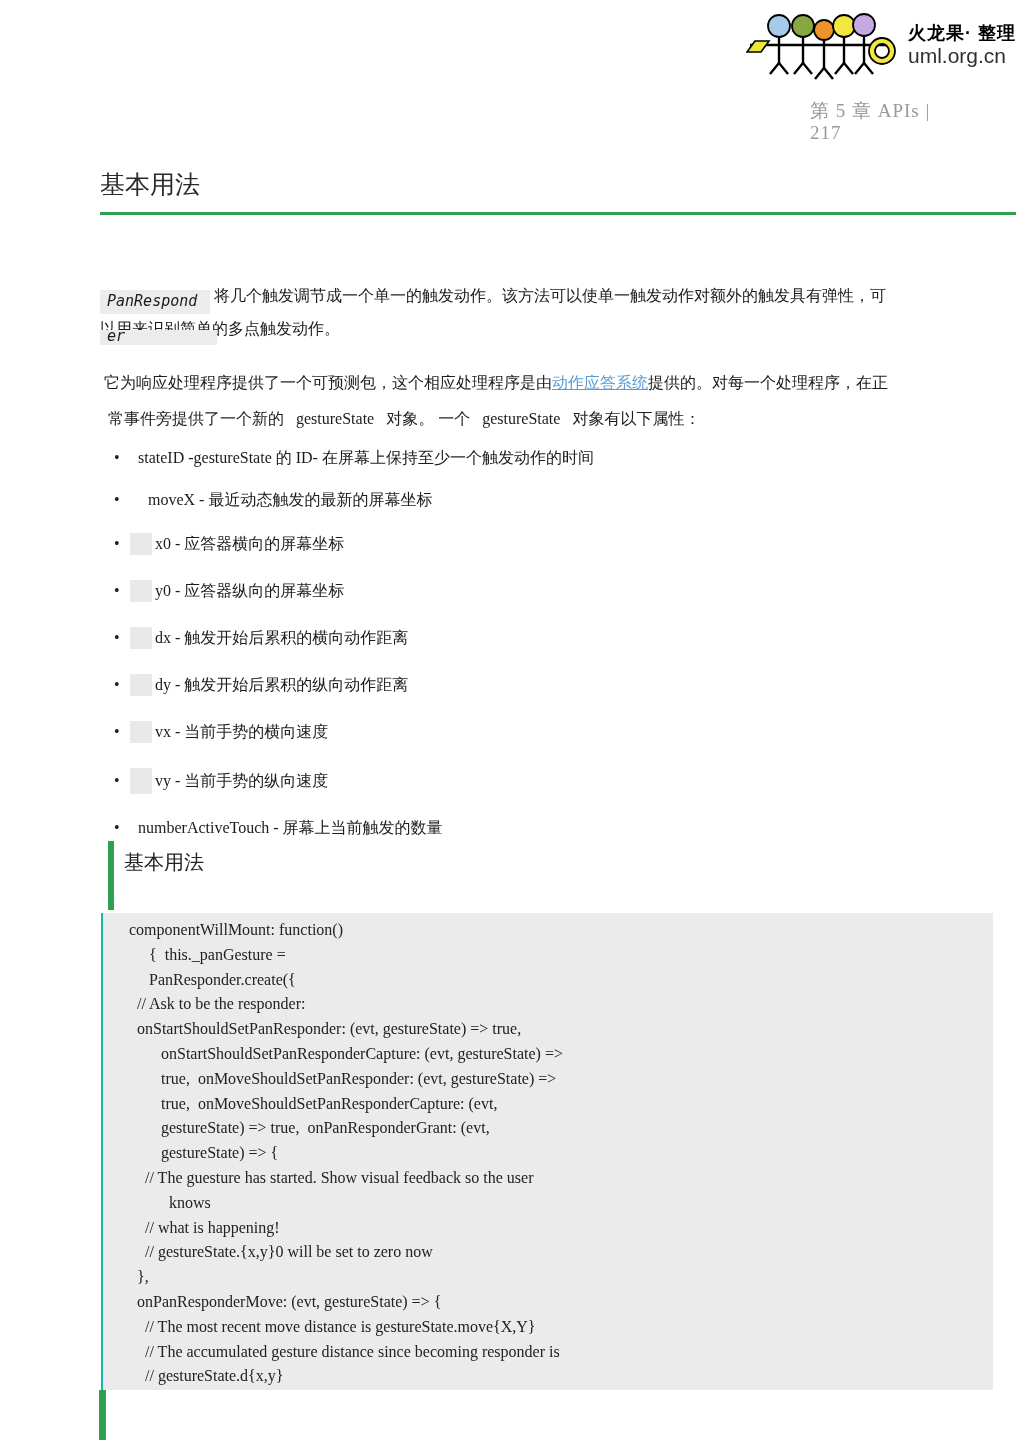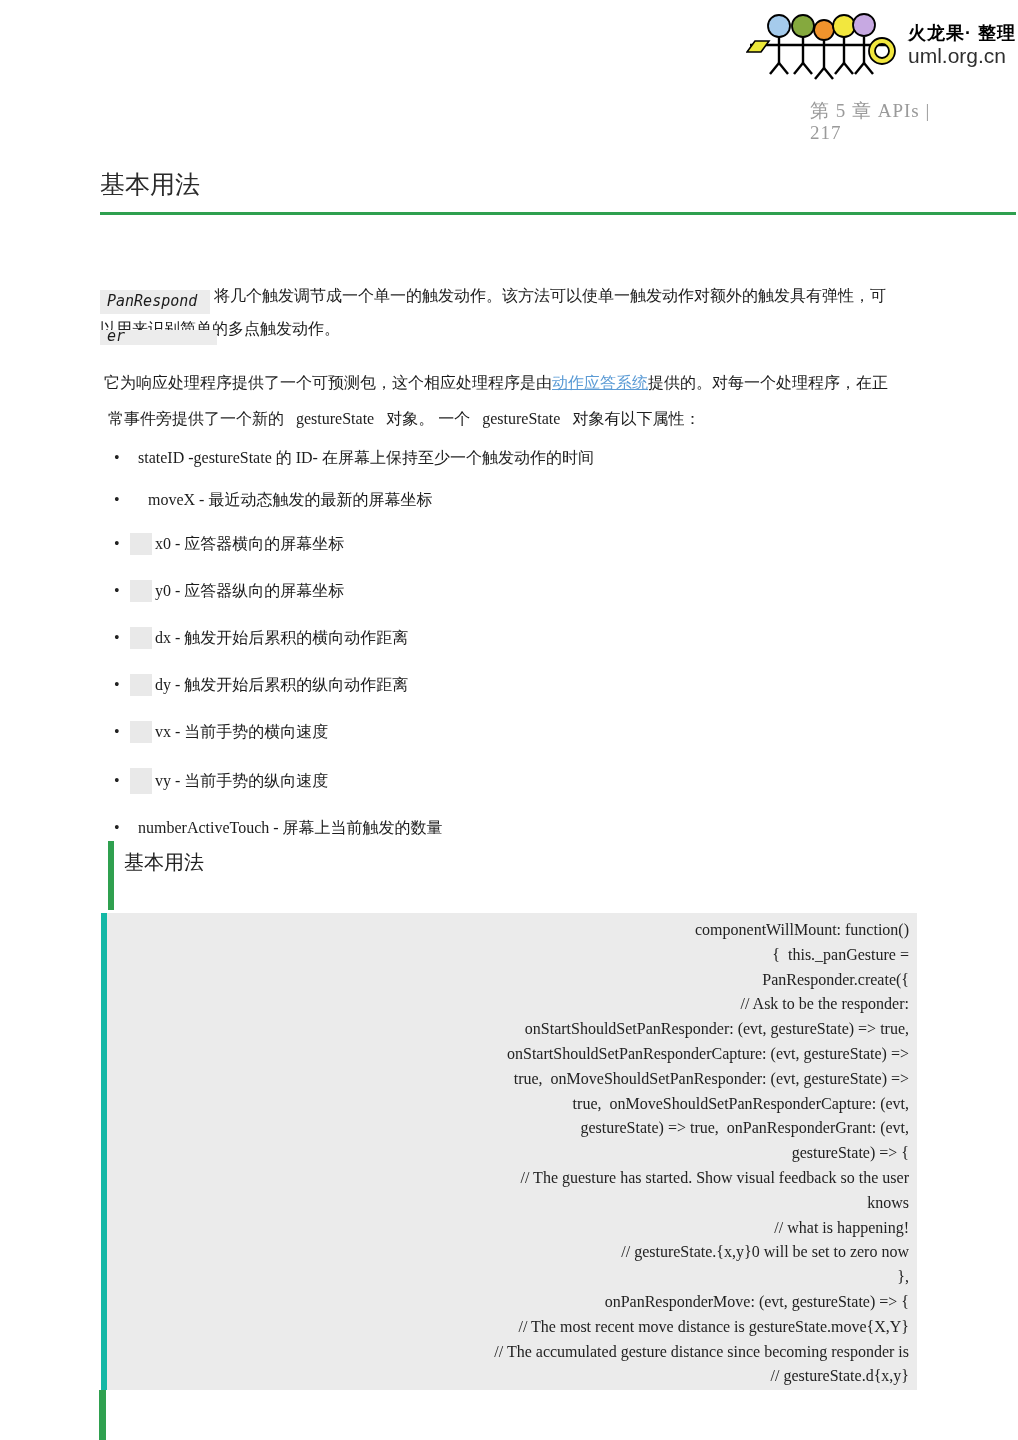--- a/index.html
+++ b/index.html
@@ -43,22 +43,22 @@
   .chip-sq{display:inline-block;width:22px;height:22px;background:#e9e9e9;vertical-align:-6px;margin-right:3px;margin-left:-8px;}
   .chip-sq.tall{height:26px;vertical-align:-8px;}
   .indent1{margin-left:10px;}
 
   
   .section-head{position:absolute;left:108px;top:841px;display:flex;}
   .accent-bar{width:6px;height:69px;background:#2fa04f;}
   .section-title{margin:8px 0 0 10px;font-size:20px;color:#222;font-family:"Liberation Sans","DejaVu Sans",sans-serif;}
 
   
-  .code-block{position:absolute;left:101px;top:913px;width:816px;height:477px;background:#ebebeb;
-    border-left:6px solid #14b8a6;box-sizing:border-box;text-align:right;}
+  .code-block{position:absolute;left:101px;top:913px;width:892px;height:477px;background:#ebebeb;
+    border-left:2px solid #14b8a6;box-sizing:border-box;}
   .code-block pre{margin:0;padding:5px 8px 0 26px;font-family:"Liberation Serif","DejaVu Serif",serif;
     font-size:16px;line-height:24.8px;white-space:pre;color:#222;}
 
   
   .bottom-bar{position:absolute;left:99px;top:1390px;width:7px;height:50px;background:#2fa04f;}
 </style>
 </head>
 <body>
 
 <div class="logo">

